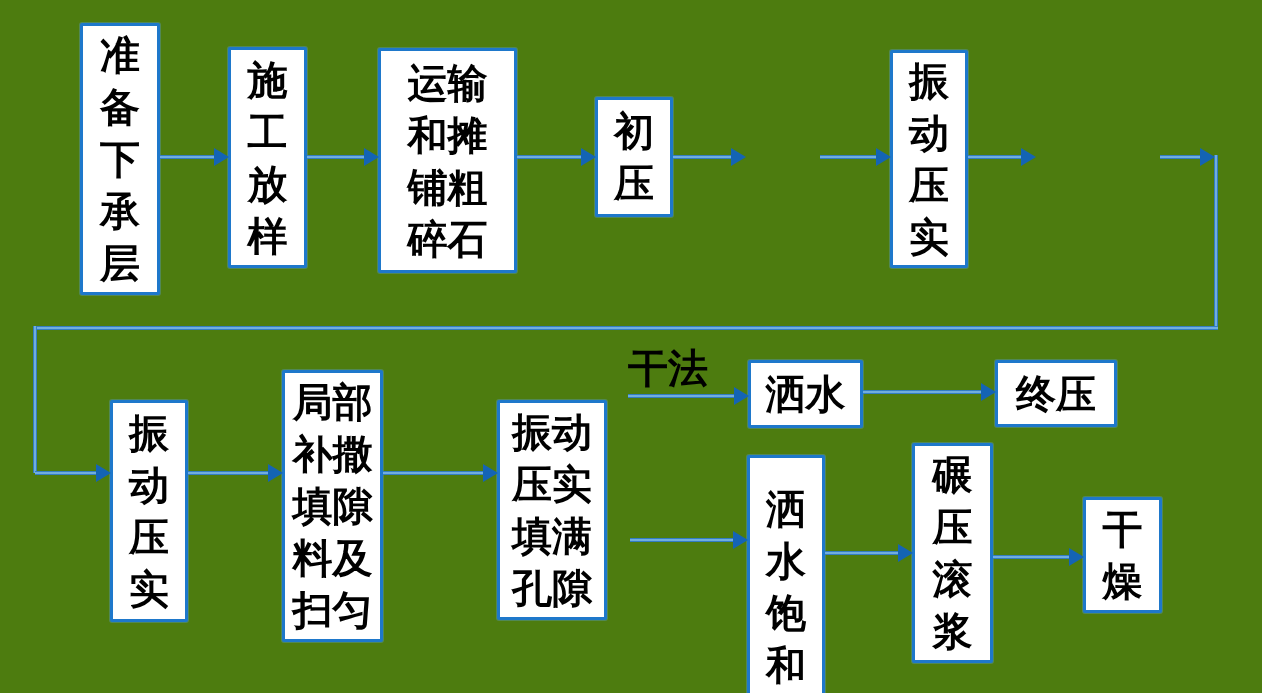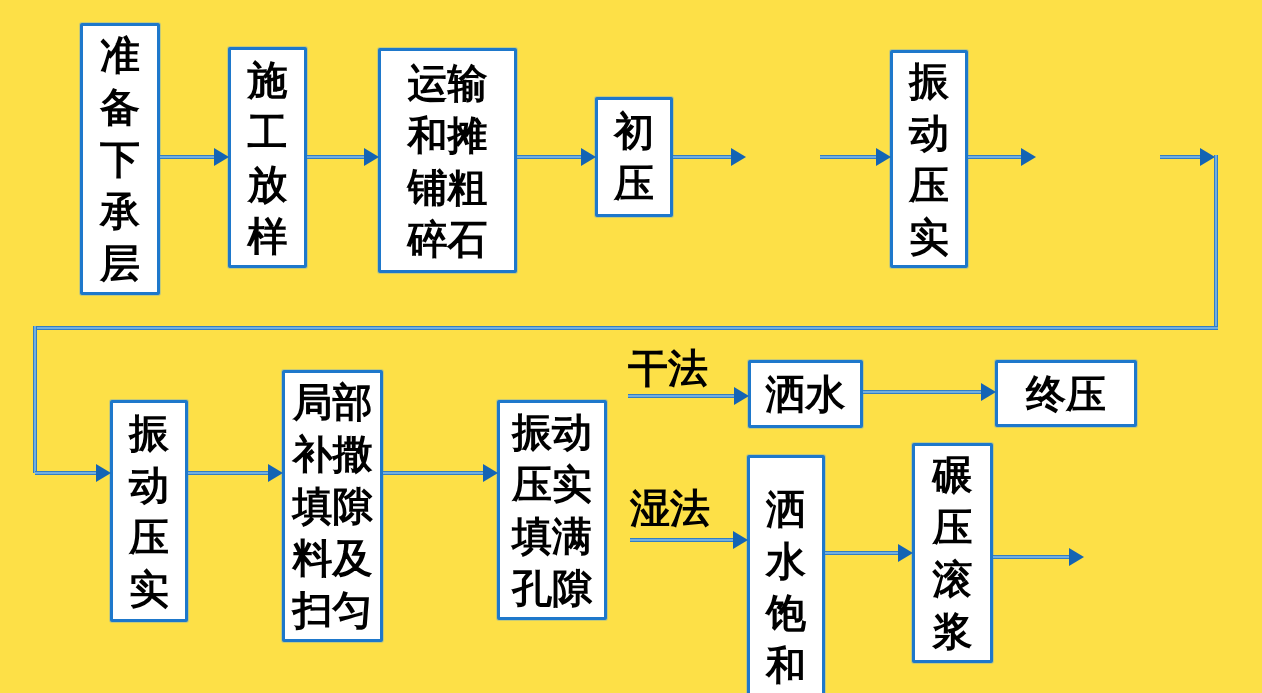--- a/index.html
+++ b/index.html
@@ -1,19 +1,19 @@
 <!DOCTYPE html>
 <html><head>
 <meta charset="utf-8">
 <style>
   html,body{margin:0;padding:0;background:#ffffff;}
   #canvas{
     position:relative;
     width:1262px;height:693px;
-    background:#fde047;
+    background:#4d7c0f;
     font-family:"Liberation Sans",sans-serif;
     overflow:hidden;
   }
   .node{
     position:absolute;
     border:3px solid #1e78cb;
     border-radius:2px;
     background:#ffffff;
     box-shadow:0 0 0 1px rgba(90,160,220,.35);
     display:flex;align-items:center;justify-content:center;
@@ -72,33 +72,35 @@
   <div class="node" style="left:282px;top:370px;width:101px;height:272px">
       <span class="lbl w2">局部补撒填隙料及扫匀</span>
     </div>
   <div class="node" style="left:497px;top:400px;width:110px;height:220px">
       <span class="lbl w2">振动压实填满孔隙</span>
     </div>
 
   <div class="node" style="left:748px;top:360px;width:115px;height:68px">
       <span class="lbl free">洒水</span>
     </div>
-  <div class="node" style="left:995px;top:360px;width:142px;height:67px">
+  <div class="node" style="left:995px;top:360px;width:122px;height:67px">
       <span class="lbl free">终压</span>
     </div>
 
   <div class="node" style="left:747px;top:455px;width:78px;height:264px">
       <span class="lbl w1">洒水饱和</span>
     </div>
   <div class="node" style="left:912px;top:443px;width:81px;height:220px">
       <span class="lbl w1">碾压滚浆</span>
     </div>
+  <div class="node" style="left:1083px;top:497px;width:79px;height:116px">
+      <span class="lbl w1">干燥</span>
+    </div>
 
   <div class="blabel" style="left:628px;top:346px">干法</div>
-  <div class="blabel" style="left:630px;top:486px">湿法</div>
 
   <div class="hline" style="left:160px;top:155px;width:54px"></div>
   <div class="head" style="left:214px;top:148px"></div>
 
   <div class="hline" style="left:307px;top:155px;width:57px"></div>
   <div class="head" style="left:364px;top:148px"></div>
 
   <div class="hline" style="left:517px;top:155px;width:64px"></div>
   <div class="head" style="left:581px;top:148px"></div>
 

